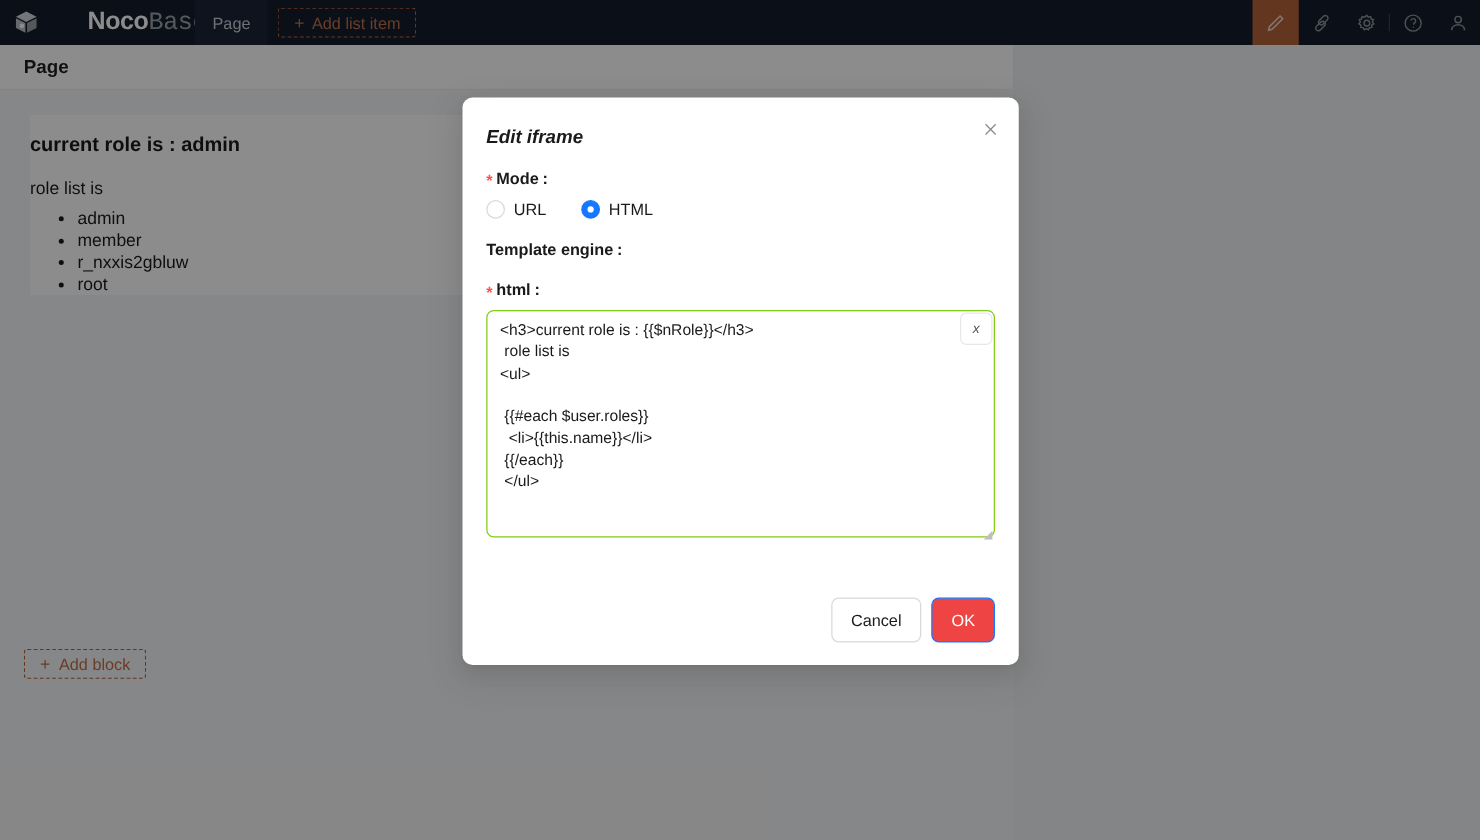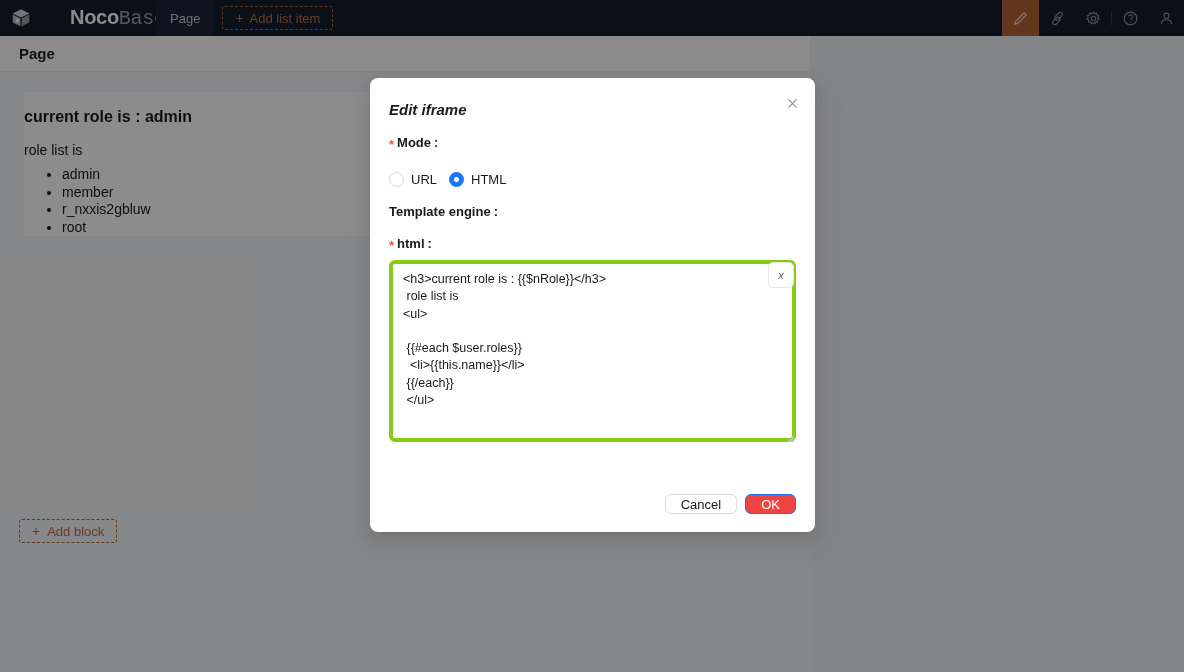--- a/index.html
+++ b/index.html
@@ -114,37 +114,37 @@
     position: absolute; right: 10px; top: 12px;
     width: 26px; height: 26px;
     display: flex; align-items: center; justify-content: center;
     color: #8c8c8c; cursor: pointer;
   }
   .field-label {
     font-size: 13px; font-weight: bold; color: #1a1a1a;
     margin-top: 17px; display: flex; align-items: center; gap: 3px;
   }
   .req { color: #ff4d4f; font-size: 13px; line-height: 1; position: relative; top: 2px; }
-  .radio-row { display: flex; align-items: flex-end; gap: 12px; margin-top: 22px; }
+  .radio-row { display: flex; align-items: flex-end; gap: 28px; margin-top: 10px; }
   .radio-item { display: flex; align-items: center; gap: 7px; cursor: pointer; }
   .radio-dot {
     width: 15px; height: 15px; border-radius: 50%;
     border: 1px solid #d9d9d9; background: #fff; flex: none;
     display: flex; align-items: center; justify-content: center;
   }
   .radio-dot.on { border-color: #1677ff; background: #1677ff; }
   .radio-dot.on::after {
     content: ""; width: 5px; height: 5px; border-radius: 50%; background: #fff;
   }
   .radio-label { font-size: 13px; color: #1a1a1a; }
 
   .ta-wrap { position: relative; margin-top: 9px; }
   textarea.html-input {
     width: 407px; height: 182px;
-    border: 4px solid #84cc16; border-radius: 6px;
+    border: 1px solid #84cc16; border-radius: 6px;
     padding: 7px 10px;
     font-family: "Liberation Sans", sans-serif;
     font-size: 12.5px; line-height: 17.3px; color: #1a1a1a;
     resize: none; outline: none; background: #fff;
     white-space: pre;
   }
   .ta-btn {
     position: absolute; right: 2px; top: 2px;
     width: 26px; height: 26px;
     border: 1px solid #e8e8e8; border-radius: 5px;
@@ -157,21 +157,21 @@
     color: #bfbfbf; font-size: 9px; pointer-events: none;
   }
   .syntax-line { font-size: 12px; color: #595959; margin-top: 6px; }
   .syntax-line a { color: #1677ff; text-decoration: none; cursor: pointer; }
 
   .modal-footer {
     position: absolute; right: 19px; bottom: 18px;
     display: flex; align-items: center; gap: 8px;
   }
   .btn {
-    height: 20px; padding: 0 15px;
+    height: 36px; padding: 0 15px;
     border-radius: 6px; font-size: 13px;
     display: flex; align-items: center; justify-content: center;
     cursor: pointer;
   }
   .btn-cancel { border: 1px solid #d9d9d9; background: #fff; color: #1a1a1a; }
   .btn-ok { background: #ef4444; color: #fff; border: 1px solid #1677ff; }
 </style>
 </head>
 <body>
 

